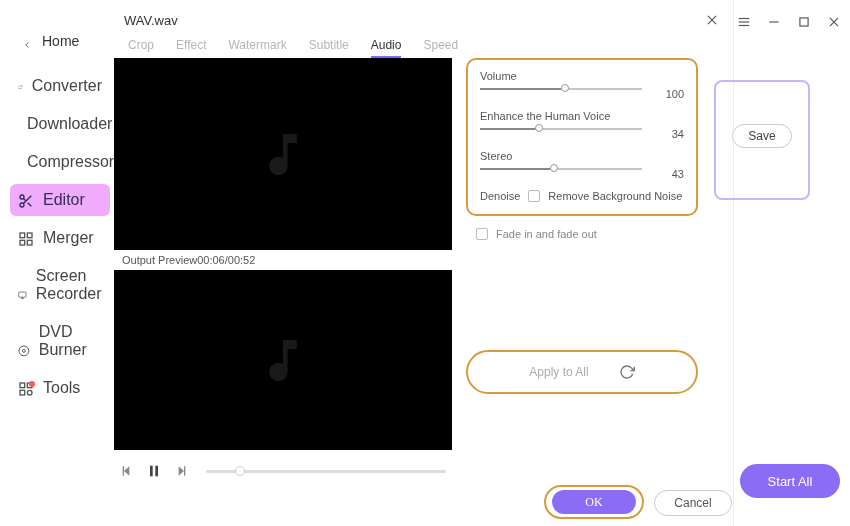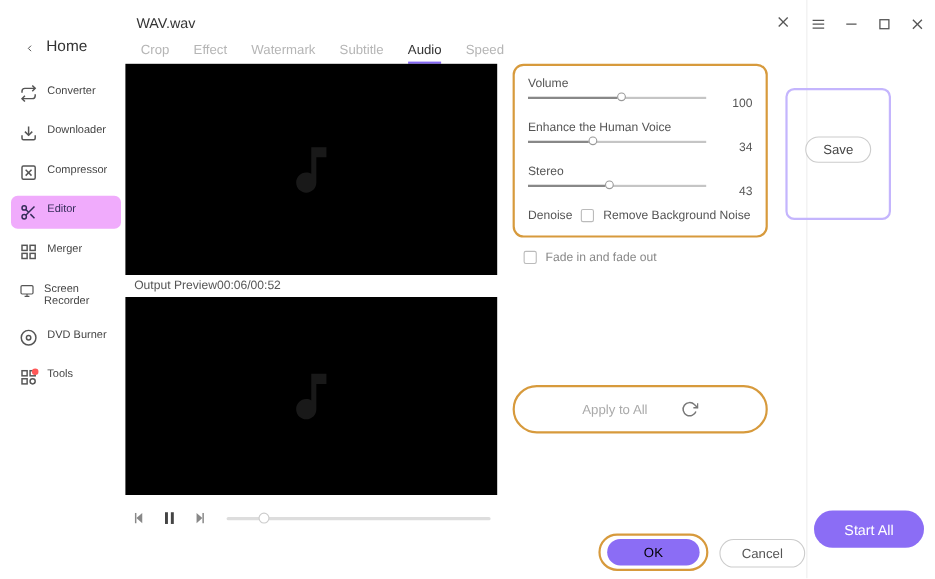--- a/index.html
+++ b/index.html
@@ -8,21 +8,21 @@
 .main-window { position: absolute; left: 0; top: 0; width: 850px; height: 526px; background: #fff; }
 
 .main-titlebar { position: absolute; right: 8px; top: 14px; display: flex; gap: 14px; align-items: center; }
 .main-titlebar .ticon { width: 16px; height: 16px; color: #555; cursor: pointer; display: flex; align-items: center; justify-content: center; }
 .main-titlebar svg { width: 14px; height: 14px; }
 
 .back-btn { position: absolute; left: 22px; top: 36px; width: 10px; height: 14px; color: #444; cursor: pointer; }
 .home-label { position: absolute; left: 42px; top: 33px; font-size: 14px; color: #333; }
 
 .sidebar { position: absolute; left: 10px; top: 70px; width: 100px; }
-.side-item { display: flex; align-items: flex-start; gap: 9px; padding: 7px 8px; font-size: 10px; color: #444; cursor: pointer; border-radius: 6px; margin-bottom: 6px; }
+.side-item { display: flex; align-items: flex-end; gap: 9px; padding: 7px 8px; font-size: 16px; color: #444; cursor: pointer; border-radius: 6px; margin-bottom: 6px; }
 .side-item.active { background: #f0abfc; color: #342c59; }
 .side-item .sicon { width: 16px; height: 16px; display: flex; align-items: center; justify-content: center; color: #555; }
 .side-item.active .sicon { color: #342c59; }
 .side-item .dot { width: 6px; height: 6px; border-radius: 50%; background: #ff5858; position: absolute; margin-left: 11px; margin-top: -11px; }
 
 .modal { position: absolute; left: 114px; top: 0; width: 620px; height: 526px; background: #fff; border-right: 1px solid #eee; }
 
 .modal-title { position: absolute; left: 10px; top: 13px; font-size: 13px; color: #333; }
 .modal-close { position: absolute; right: 14px; top: 13px; width: 14px; height: 14px; color: #555; cursor: pointer; }
 
@@ -52,21 +52,21 @@
 .ap-check-row { display: flex; align-items: center; gap: 8px; font-size: 11px; color: #555; }
 .ap-check { width: 12px; height: 12px; border: 1px solid #bbb; border-radius: 2px; cursor: pointer; }
 
 .fade-row { position: absolute; left: 362px; top: 228px; display: flex; align-items: flex-start; gap: 8px; font-size: 11px; color: #888; }
 
 .apply-wrap { position: absolute; left: 352px; top: 350px; width: 232px; height: 44px; border: 2px solid #d79a3c; border-radius: 22px; display: flex; align-items: center; justify-content: center; gap: 30px; }
 .apply-btn { font-size: 12px; color: #aaa; background: none; border: none; cursor: pointer; }
 .refresh-btn { width: 16px; height: 16px; color: #777; cursor: pointer; display:flex; align-items:center; justify-content:center; }
 
 .ok-wrap { position: absolute; left: 430px; top: 485px; width: 100px; height: 34px; border: 2px solid #d79a3c; border-radius: 18px; display: flex; align-items: center; justify-content: center; }
-.ok-btn { width: 84px; height: 24px; background: #8b6df5; color: #000000; border: none; border-radius: 12px; font-size: 12px; cursor: pointer; }
+.ok-btn { width: 84px; height: 24px; background: #8b6df5; color: #ffffff; border: none; border-radius: 12px; font-size: 12px; cursor: pointer; font-family: Liberation Serif, serif; }
 .cancel-btn { position: absolute; left: 540px; top: 490px; width: 78px; height: 26px; background: #fff; border: 1px solid #ccc; border-radius: 13px; font-size: 12px; color: #555; cursor: pointer; }
 .save-wrap { position: absolute; right: 40px; top: 80px; width: 96px; height: 120px; border: 2px solid #c4b5fd; border-radius: 8px; padding-top: 42px; display:flex; justify-content:center; }
 .save-btn { width: 60px; height: 24px; border: 1px solid #ccc; border-radius: 12px; background: #fff; font-size: 12px; color: #444; cursor: pointer; }
 .start-btn { position: absolute; right: 10px; bottom: 28px; width: 100px; height: 34px; background: #8b6df5; color: #fff; border: none; border-radius: 17px; font-size: 13px; cursor: pointer; }
 </style>
 </head>
 <body>
 
 <div class="main-window">
 

